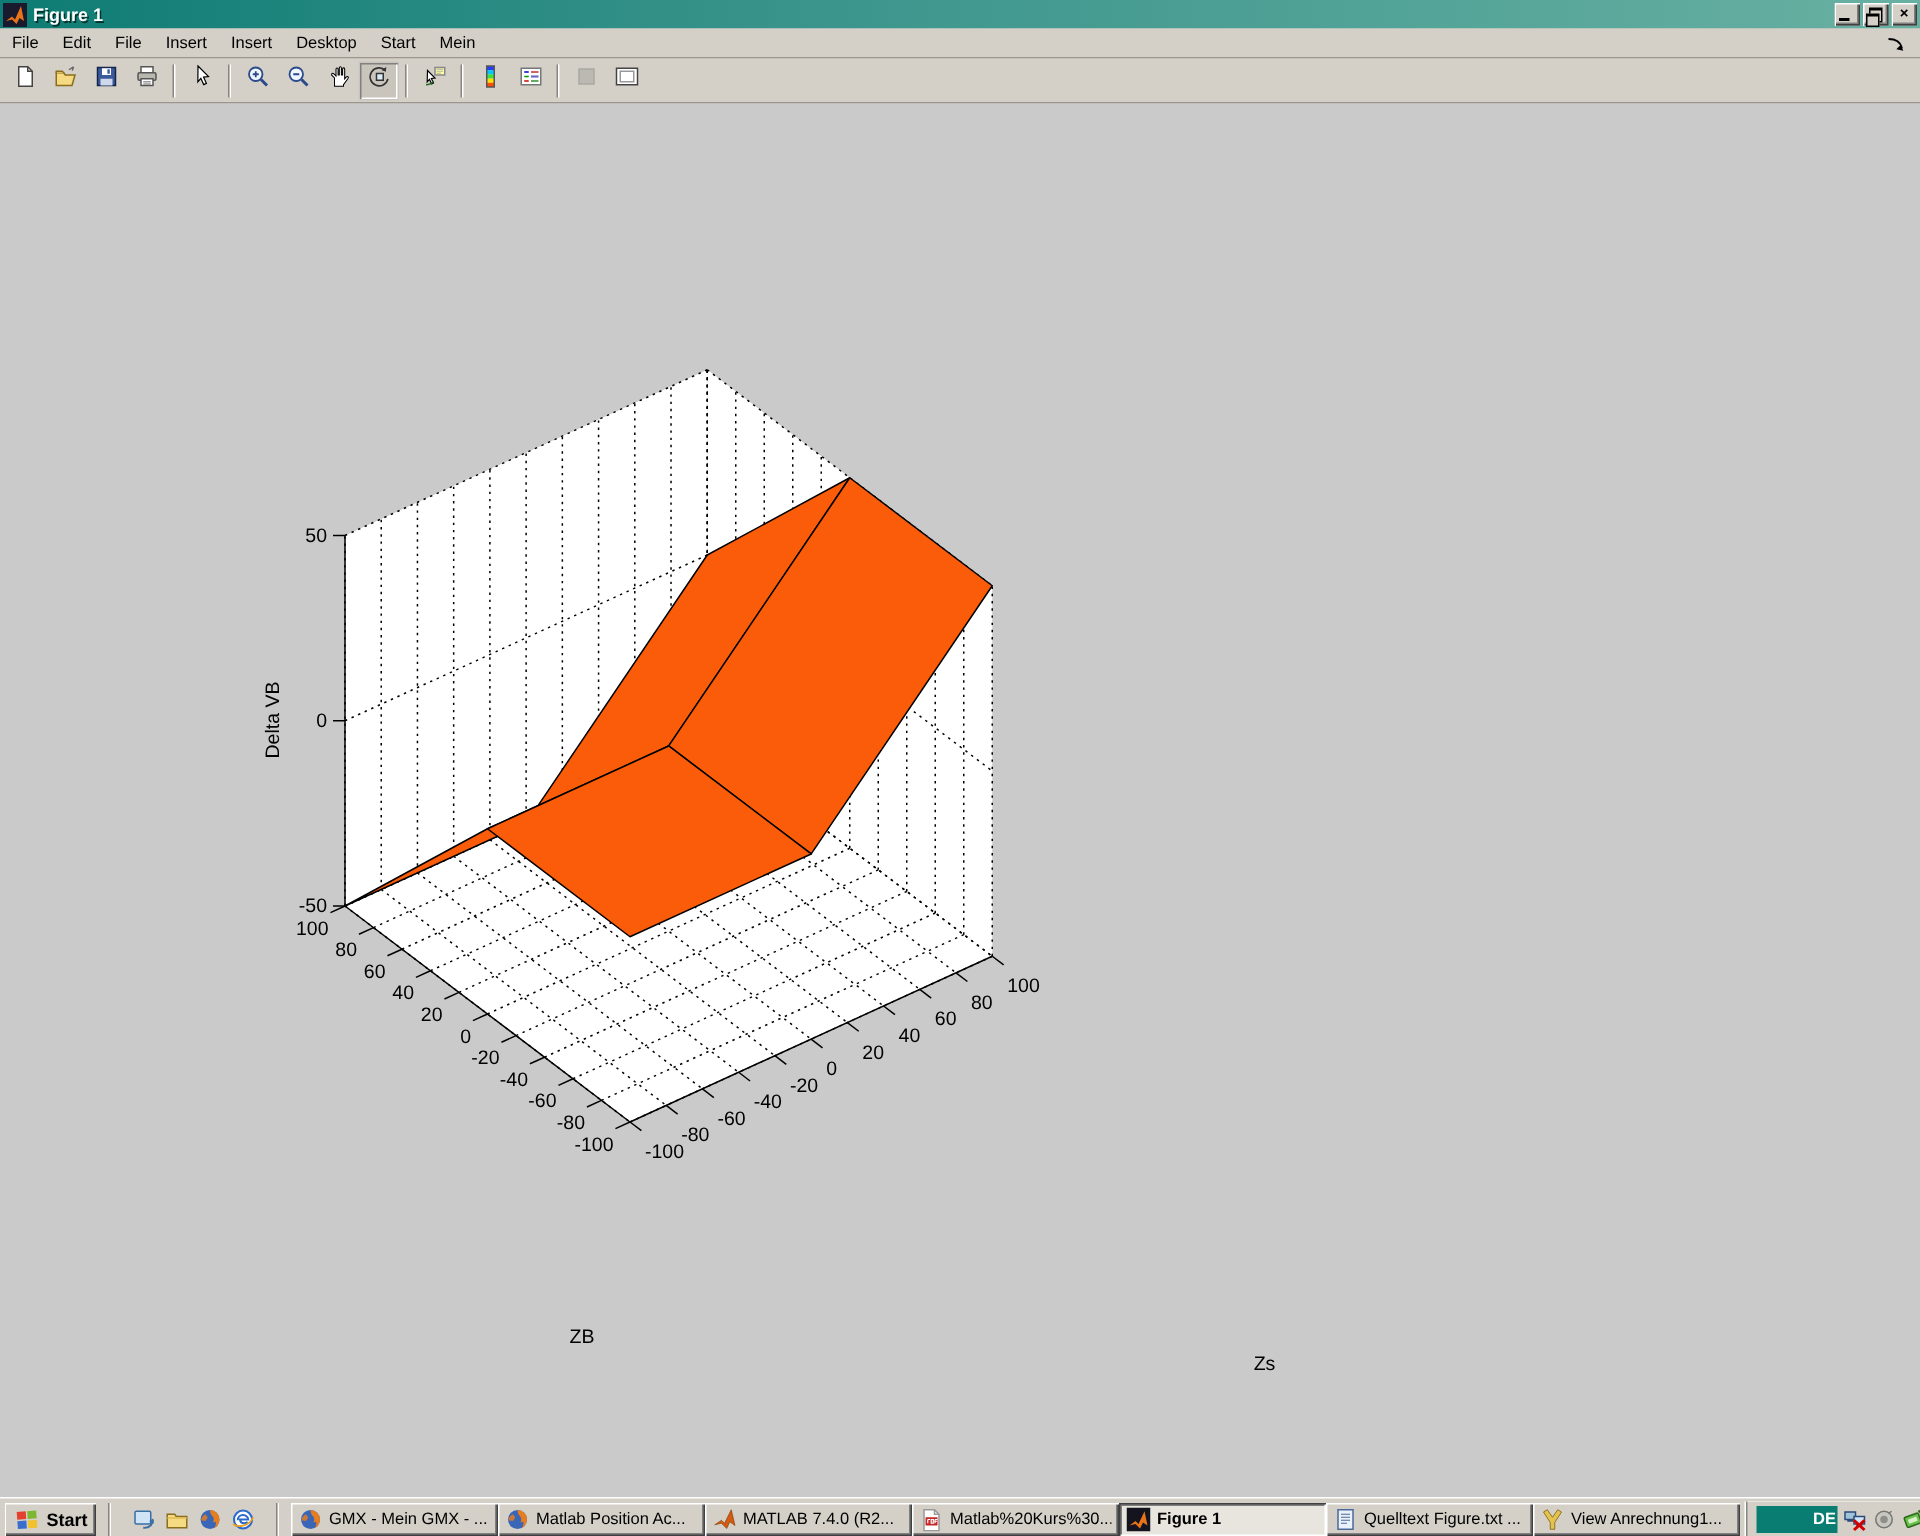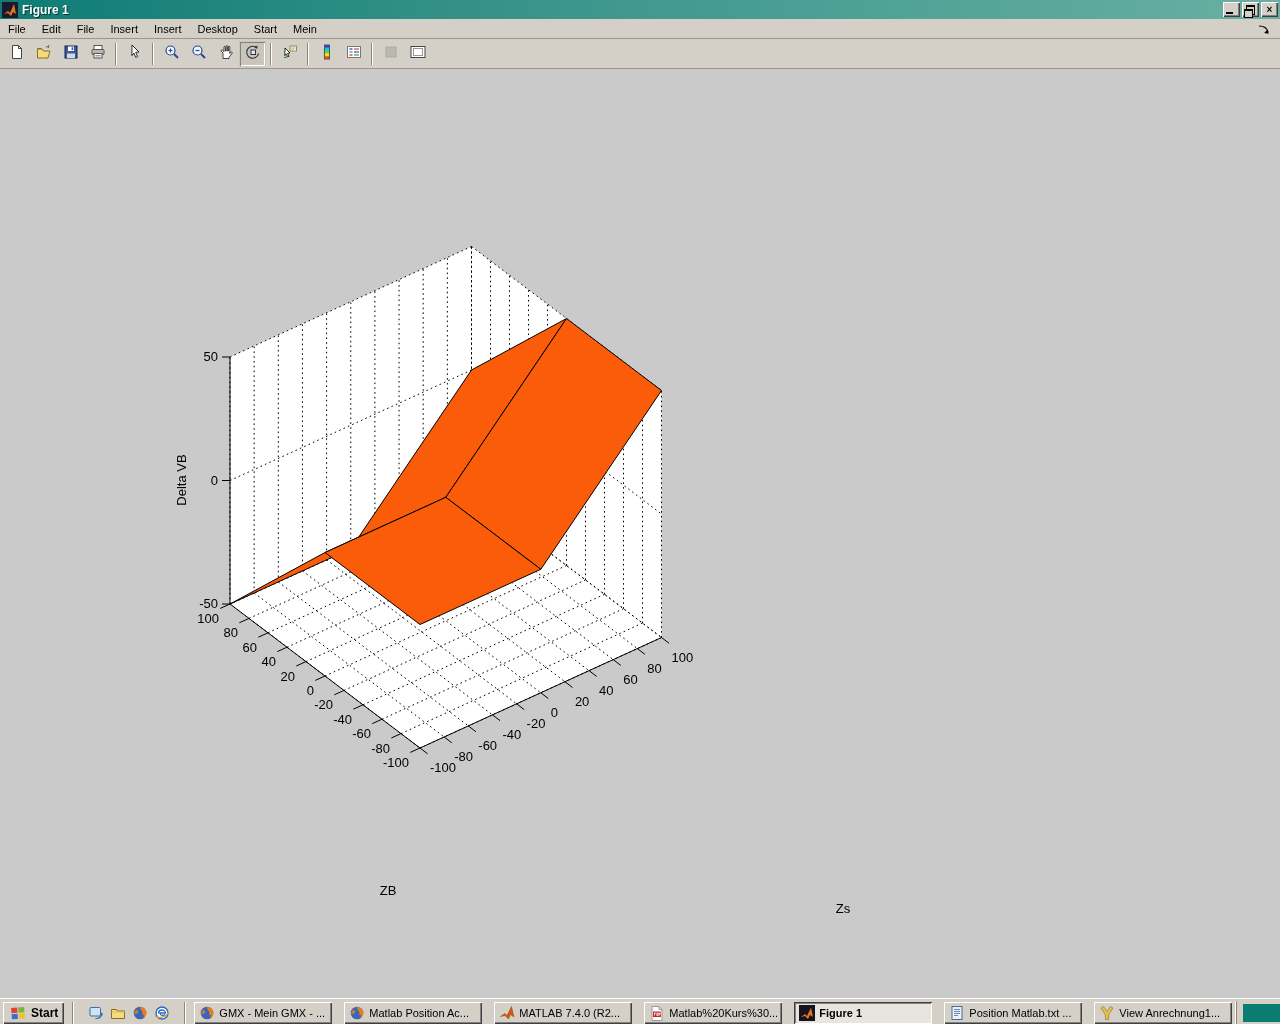--- a/index.html
+++ b/index.html
@@ -34,21 +34,21 @@
   #plot-svg{position:absolute;left:0;top:0;}
   #plot-svg text{font-family:"Liberation Sans",sans-serif;font-size:13px;fill:#000;}
   
   .taskbar{height:28px;background:#d4d0c8;border-top:1px solid #fff;display:flex;
     align-items:center;gap:4px;padding:0 3px;flex:0 0 auto;}
   .startbtn{height:22px;display:flex;align-items:center;gap:4px;font-weight:bold;font-size:12px;
     padding:0 6px;background:#d4d0c8;
     box-shadow:inset 1px 1px #fff,inset -1px -1px #404040,inset -2px -2px #808080;}
   .ql{display:flex;align-items:center;gap:4px;padding:0 5px;}
   .ql-icon{width:18px;height:18px;display:flex;align-items:center;justify-content:center;}
-  .tasks{display:flex;align-items:center;gap:12px;}
+  .tasks{display:flex;align-items:center;gap:0;}
   .task{width:128px;height:22px;display:flex;align-items:center;gap:4px;font-size:11px;
     padding:0 5px;background:#d4d0c8;overflow:hidden;white-space:nowrap;
     box-shadow:inset 1px 1px #fff,inset -1px -1px #404040,inset -2px -2px #808080;}
   .task.active{box-shadow:inset 1px 1px #404040,inset -1px -1px #fff,inset 2px 2px #808080;
     background:#e8e5de;font-weight:bold;}
   .task .ticon{flex:0 0 16px;height:16px;}
   .task .tlabel{overflow:hidden;text-overflow:clip;}
   .tray{margin-left:auto;height:24px;display:flex;align-items:center;gap:3px;padding:0 5px 0 6px;
     border-left:1px solid #8a867e;box-shadow:-1px 0 0 #fff;}
   .lang{width:18px;height:18px;color:#fff;font-size:11px;font-weight:bold;
@@ -415,21 +415,21 @@
               <rect width="16" height="16" fill="#14141e"></rect>
               <path d="M2 12l4-3 2 2 4-8.5 2 9.5-3-2-2 4-3-3z" fill="#e8731a"></path>
             </svg></span>
           <span class="tlabel">Figure 1</span>
         </div>
         <div class="task">
           <span class="ticon"><svg viewBox="0 0 16 16" width="16" height="16">
               <rect x="3" y="1.5" width="10" height="13" fill="#eaf1fb" stroke="#4a6a9a"></rect>
               <path d="M5 4.5h6M5 6.5h6M5 8.5h6M5 10.5h4" stroke="#4a6a9a" stroke-width=".8"></path>
             </svg></span>
-          <span class="tlabel">Position Matlab.txt ...</span>
+          <span class="tlabel">Quelltext Figure.txt ...</span>
         </div>
         <div class="task">
           <span class="ticon"><svg viewBox="0 0 16 16" width="16" height="16">
               <path d="M4.5 1.5l3.5 5 3.5-5 2.5 1.5-4.5 7v4.5H6.5V10L2 3z" fill="#e3c24e" stroke="#8a6a1a" stroke-width=".6"></path>
             </svg></span>
           <span class="tlabel">View Anrechnung1...</span>
         </div>
       </div>
     <div class="tray">
       <span class="lang" style="background: rgb(10, 125, 114);">DE</span>

